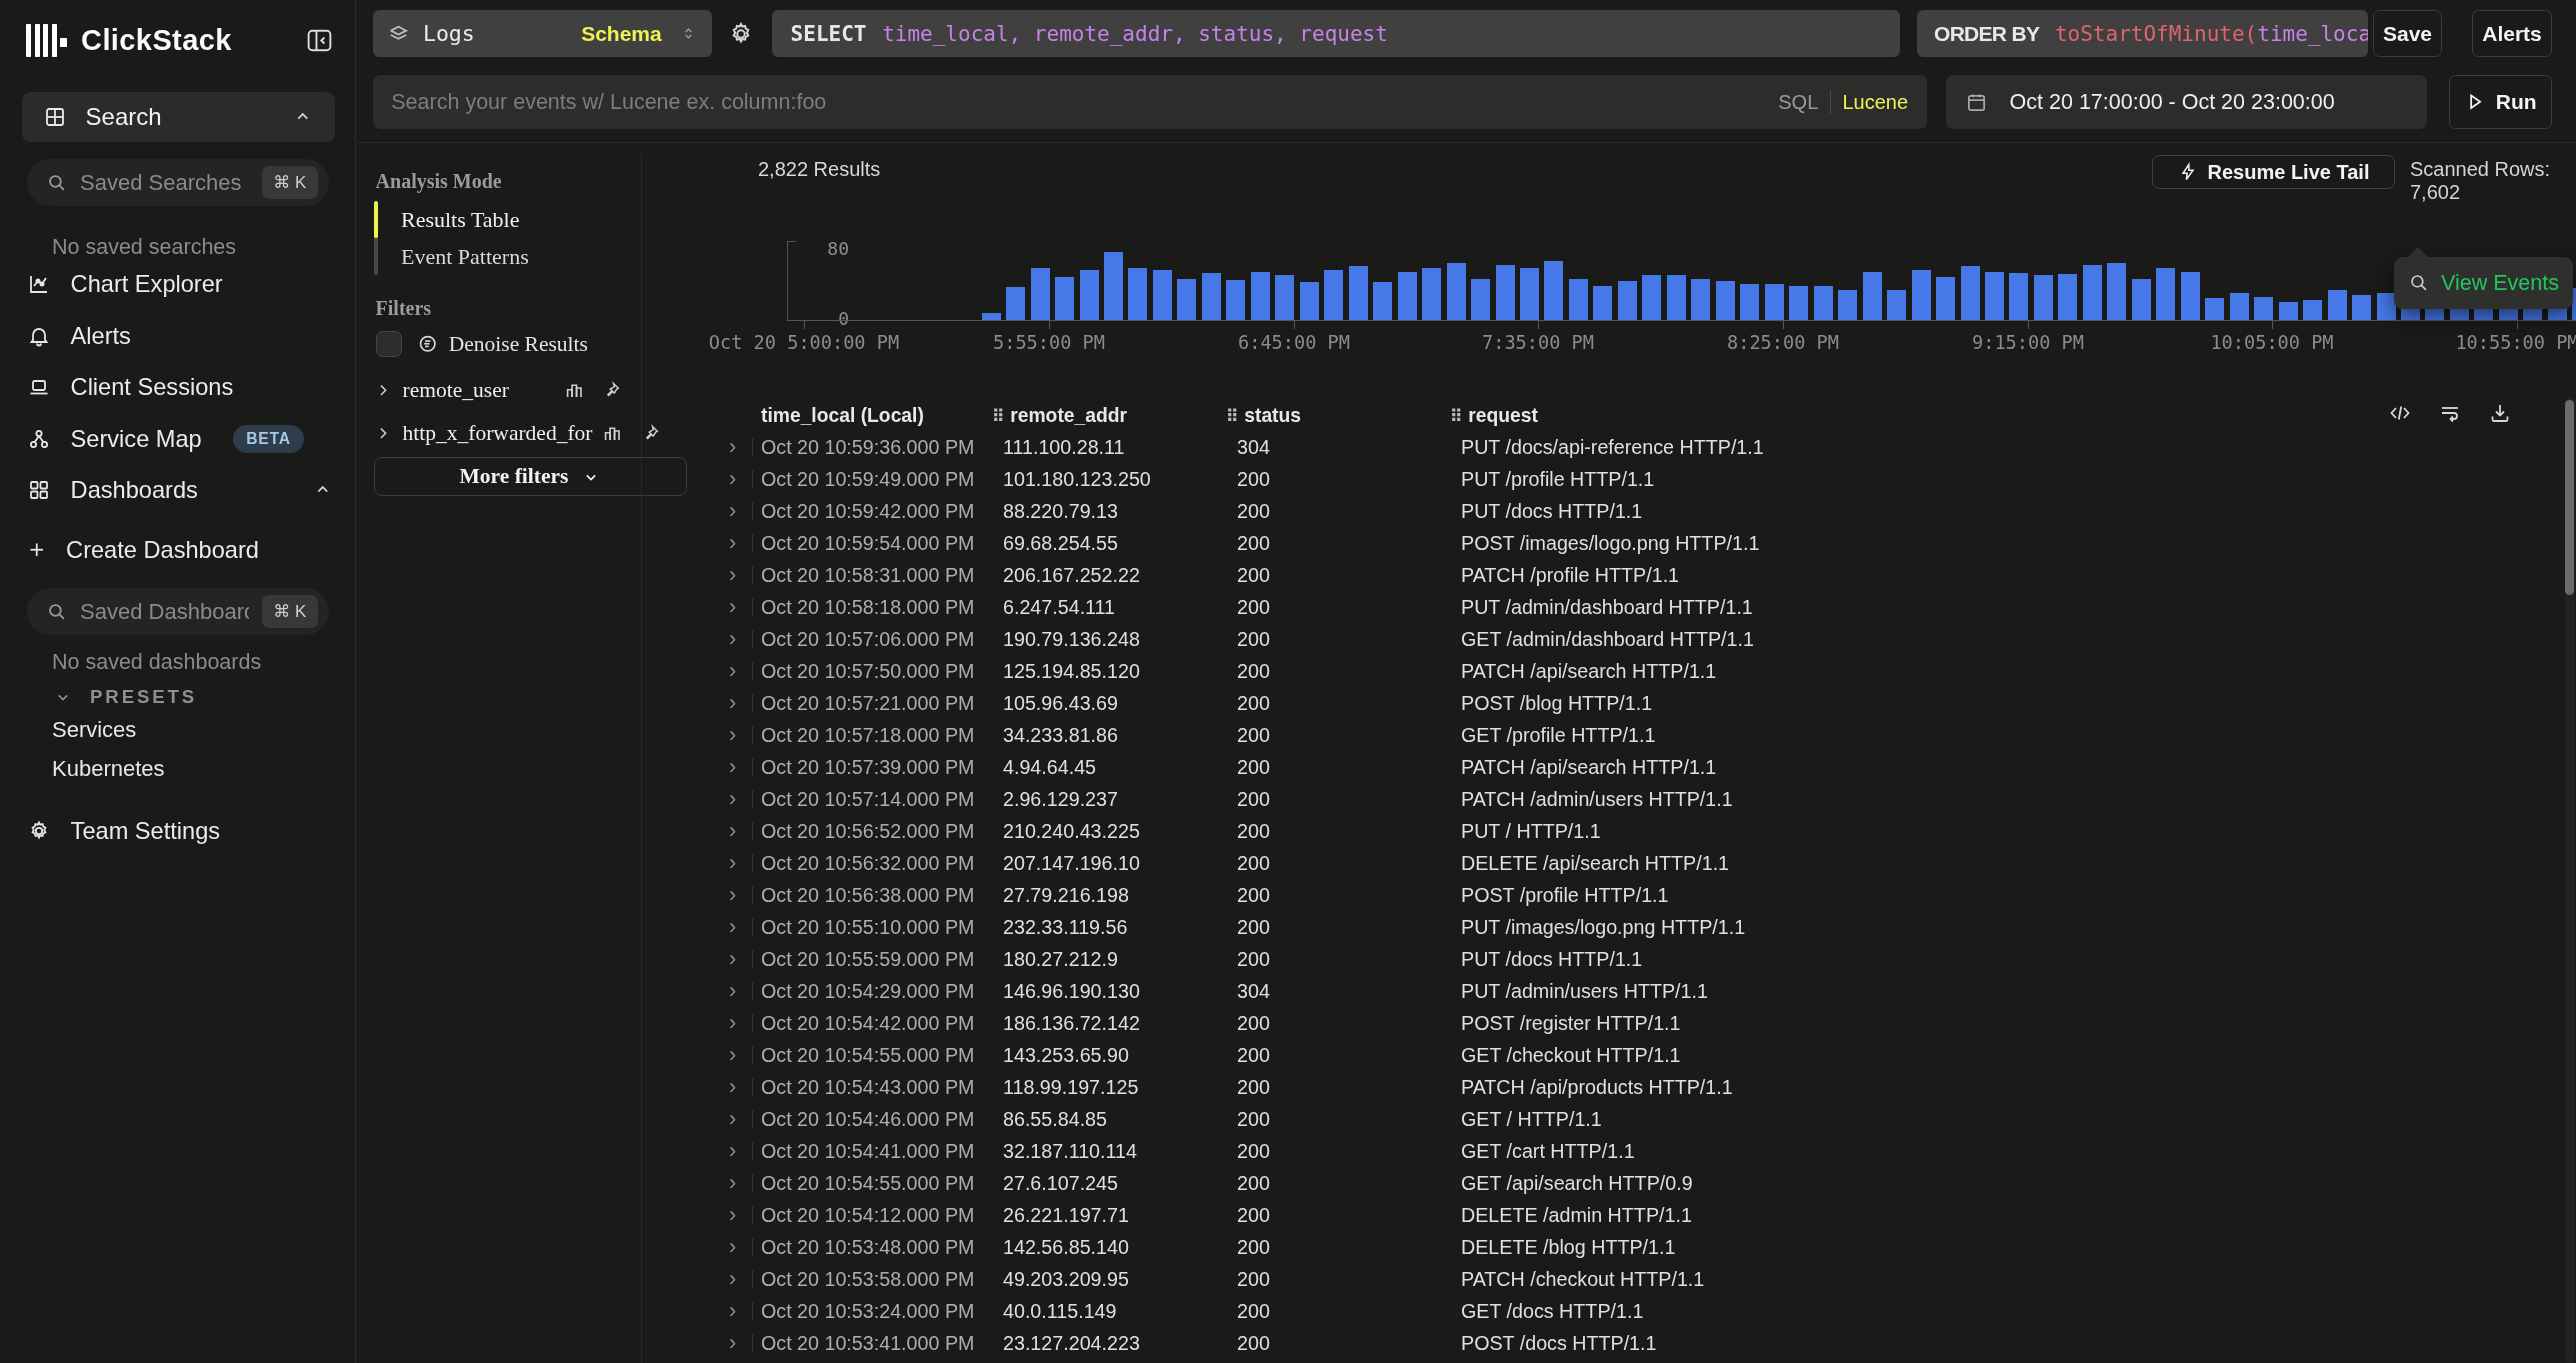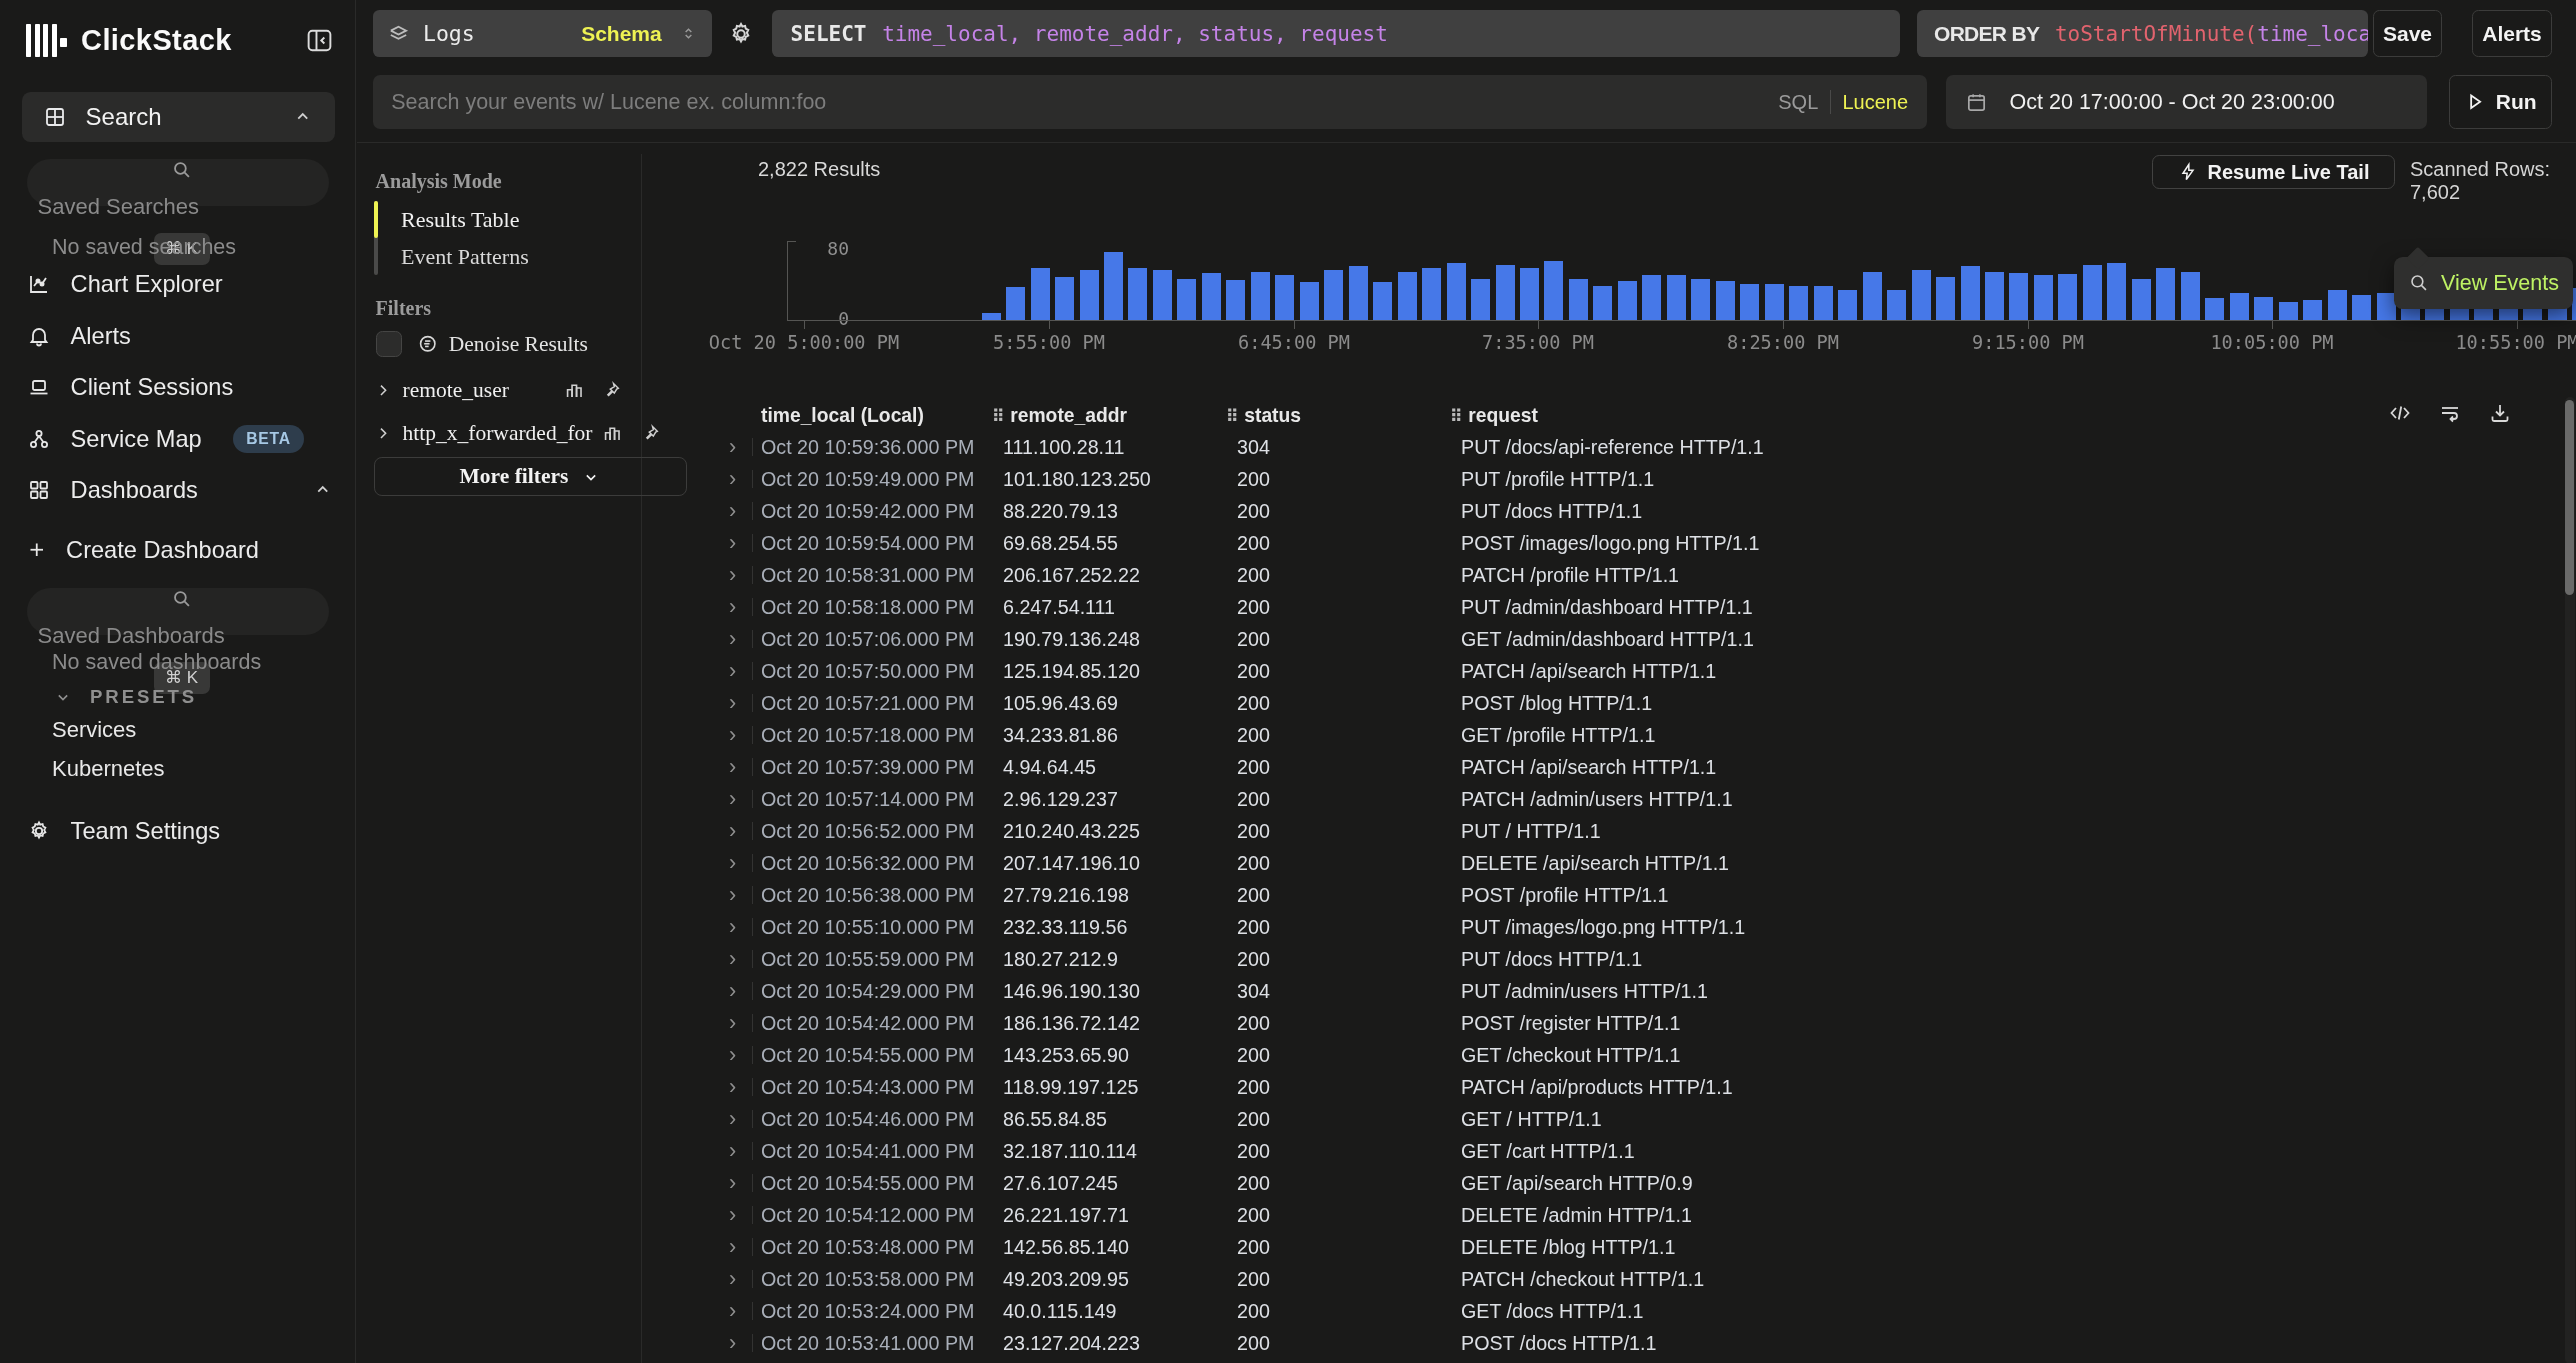--- a/index.html
+++ b/index.html
@@ -16,21 +16,21 @@
   #sidebar { position:absolute; left:0; top:0; width:356px; height:1364px; border-right:1.4px solid #2a2a29; background:#1a1a19; }
   .logo-row { position:absolute; left:26px; top:21.5px; height:37px; display:flex; align-items:center; gap:14.3px; }
   .logo-mark { display:flex; align-items:flex-end; gap:3.6px; height:33px; }
   .logo-mark i { display:block; width:5px; height:33px; background:#fff; border-radius:0.7px; }
   .logo-mark i.dot { width:6.4px; height:8.6px; margin-bottom:10px; }
   .app-title { font-size:29px; font-weight:700; color:#fafafa; letter-spacing:0.4px; }
   .collapse-btn { position:absolute; right:21.5px; top:26px; width:29px; height:29px; color:#dcdcdc; }
   .nav-active { position:absolute; left:21.5px; top:92px; width:313px; height:50px; background:#2b2b2a; border-radius:8.6px; display:flex; align-items:center; padding:0 21.5px; gap:18.6px; }
   .nav-active .lbl { font-size:24px; color:#f2f2f2; }
   .nav-active .chev { margin-left:auto; color:#cfcfcf; }
-  .pill-input { position:absolute; left:27px; width:302px; height:47px; background:#242423; border-radius:29px; display:flex; align-items:center; padding:0 11.4px 0 18.6px; gap:13px;flex-direction:column; }
+  .pill-input { position:absolute; left:27px; width:302px; height:47px; background:#242423; border-radius:29px; display:flex; align-items:center; padding:0 11.4px 0 18.6px; gap:13px; }
   .pill-input input { flex:1; background:transparent; border:none; outline:none; font-size:22px; color:#e4e4e4; font-family:inherit; min-width:0; }
   .pill-input input::placeholder { color:#8a8a8a; }
   .kbd-chip { background:#383837; color:#cfcfcf; font-size:17px; padding:5.7px 11.4px; border-radius:7.2px; white-space:nowrap; }
   .muted-note { position:absolute; left:52px; font-size:21.5px; color:#8b8b8b; }
   .side-item { position:absolute; left:26px; right:21.5px; height:40px; display:flex; align-items:center; gap:18.6px; color:#ececec; font-size:23.6px; }
   .side-item .ic { width:26px; display:flex; justify-content:center; color:#e6e6e6; }
   .beta-badge { background:#2e3d4c; color:#a6c8e4; font-size:15.7px; font-weight:700; letter-spacing:0.7px; padding:5px 13px; border-radius:21.5px; margin-left:13px; }
   .side-item .chev-r { margin-left:auto; color:#cfcfcf; }
   .presets-row { position:absolute; left:53px; display:flex; align-items:center; gap:17px; color:#8f8f8f; font-size:18.6px; font-weight:700; letter-spacing:2.9px; }
   .preset-item { position:absolute; left:52px; font-size:22px; color:#e8e8e8; }
@@ -89,21 +89,21 @@
   #chart { position:absolute; left:81px; top:74px; width:1789px; height:82px;margin-top:20px; }
   #chart .y-axis { position:absolute; left:0; top:2.1px; bottom:0; width:1.4px; background:#555553; }
   #chart .y-axis:before { content:""; position:absolute; left:0; top:0; width:8.6px; height:1.4px; background:#555553; }
   #chart .x-axis { position:absolute; left:0; right:-706px; bottom:0; height:1.4px; background:#555553; }
   .ylab { position:absolute; right:1727px; font-size:18px; color:#8f8f8f; font-family:"DejaVu Sans Mono",monospace; }
   .bar { position:absolute; bottom:1.4px; width:19.3px; background:var(--bar,#4678e8); }
   .xtick { position:absolute; top:82px; width:1.4px; height:7.9px; background:#555553; }
   .xlab { position:absolute; top:93px; transform:translateX(-50%); font-size:18.6px; color:#8b8b8b; font-family:"DejaVu Sans Mono",monospace; white-space:nowrap; }
 
   
-  #view-events-tip { position:absolute; left:1688px; top:112px; width:179px; height:52px; background:#2f2f2e; border-radius:8.6px; box-shadow:0 7.2px 21.5px rgba(0,0,0,.55); display:flex; align-items:center; justify-content:center; gap:11.4px; font-size:21.5px; color:#bef264; z-index:5; }
+  #view-events-tip { position:absolute; left:1688px; top:112px; width:179px; height:52px; background:#2f2f2e; border-radius:8.6px; box-shadow:0 7.2px 21.5px rgba(0,0,0,.55); display:flex; align-items:center; justify-content:center; gap:11.4px; font-size:21.5px; color:#22c55e; z-index:5; }
   #view-events-tip:before { content:""; position:absolute; left:15.7px; top:-7.2px; width:15.7px; height:15.7px; background:#2f2f2e; transform:rotate(45deg); border-radius:2.1px; }
 
   
   #table-header { position:absolute; left:0; top:253px; right:0; height:36px; }
   #table-header .hcell { position:absolute; top:0; height:36px; line-height:36px; font-size:19.3px; font-weight:700; color:#e8e8e8; white-space:nowrap; }
   .handle { color:#b9b9b9; font-size:17px; margin-right:7.2px; letter-spacing:-1.4px; }
   #header-tools { position:absolute; right:64px; top:256px; display:flex; gap:26px; color:#d8d8d8; }
   #log-table-body { position:absolute; left:0; top:286px; right:0; bottom:0; }
   .trow { position:relative; height:32px; }
   .trow span { position:absolute; top:0; height:32px; line-height:32px; white-space:nowrap; overflow:hidden; }

